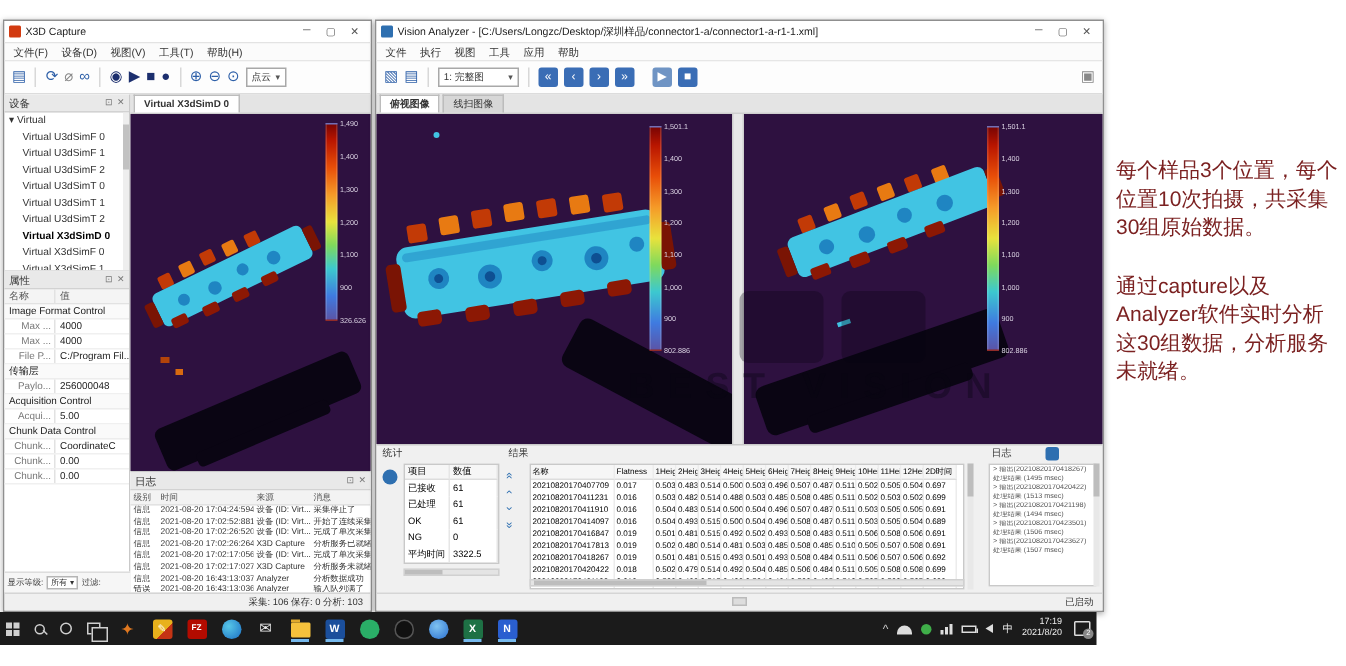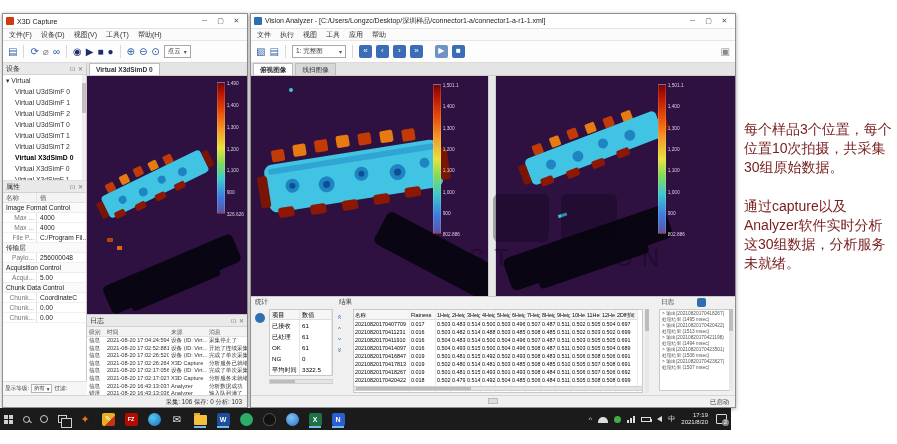--- a/index.html
+++ b/index.html
@@ -71,21 +71,21 @@
   #an-menu { top:15px; }
   #an-tools { top:27px; }
   #an-tabs { position:absolute; left:0; top:49px; right:0; }
   .navbtn { width:13px; height:13px; background:#3a6db5; color:#fff; border-radius:2px; font-size:8px; line-height:12px; text-align:center; }
   .navbtn.lt { background:#6f94c4; }
   #an-view { position:absolute; left:0; top:62px; right:0; height:220px; background:#2e1140; overflow:hidden; }
   .pane { position:absolute; top:0; bottom:0; overflow:hidden; }
   #pane1 { left:0; width:237px; }
   #split { position:absolute; left:237px; width:8px; top:0; bottom:0; background:#e8e8e8; border-left:1px solid #cfcfcf; border-right:1px solid #cfcfcf; }
   #pane2 { left:245px; width:237px; }
-  .wm { position:absolute; left:168px; top:168px; font-size:24px; letter-spacing:9px; font-weight:normal; color:rgba(8,4,18,0.38); white-space:nowrap;text-align:center; }
+  .wm { position:absolute; left:168px; top:168px; font-size:24px; letter-spacing:9px; font-weight:bold; color:rgba(8,4,18,0.38); white-space:nowrap;text-align:center; }
   .wmblock { position:absolute; background:rgba(8,4,18,0.30); border-radius:6px; }
   #an-bottom { position:absolute; left:0; top:282px; right:0; bottom:12px; background:#f0f0f0; border-top:1px solid #c9c9c9; }
   .ptitle { position:absolute; font-size:6.6px; color:#333; }
   .bicon { position:absolute; width:10px; height:10px; border-radius:50%; background:#2e6fb0; }
   .bicon2 { position:absolute; width:9px; height:9px; background:#2e6fb0; border-radius:2px; }
   .minitable { position:absolute; background:#fff; border:1px solid #c9c9c9; font-size:6.2px; }
   .mthead, .mtrow { display:flex; }
   .mthead span { background:#f6f6f6; border-bottom:1px solid #ddd; }
   .mthead span, .mtrow span { height:10px; line-height:10px; padding-left:2px; border-right:1px solid #e6e6e6; overflow:hidden; white-space:nowrap; }
   #statstable .c1 { width:30px; } #statstable .c2 { width:32px; flex:none; }
@@ -102,21 +102,21 @@
   .hsb { position:absolute; height:5px; background:#e4e4e4; border:1px solid #d0d0d0; }
   .hsb i { display:block; height:3px; width:40%; background:#bdbdbd; margin:0; }
   .vsb { position:absolute; width:4px; background:#e8e8e8; }
   .vsb i { display:block; width:4px; height:22px; background:#bdbdbd; }
   #anlog { position:absolute; left:408px; top:12px; width:72px; height:82px; background:#fff; border:1px solid #c9c9c9; overflow:hidden; padding:1px 2px; }
   #anlog div { font-size:4.8px; line-height:6px; color:#555; white-space:nowrap; overflow:hidden; }
   .anstatus { position:absolute; left:0; bottom:0; width:100%; height:12px; background:#f0f0f0; border-top:1px solid #d5d5d5; font-size:6.3px; color:#333; text-align:right; line-height:11px; padding-right:6px; }
   .grip { position:absolute; left:49%; bottom:3px; width:10px; height:6px; background:#ddd; border:1px solid #bbb; }
 
   
-  #note { position:absolute; left:744px; top:120px; width:150px; color:#7b2121; font-size:14px; line-height:1.36; }
+  #note { position:absolute; left:744px; top:104px; width:150px; color:#7b2121; font-size:14px; line-height:1.36; }
   #note p + p { margin-top:20px; }
 
   
   #taskbar { position:absolute; left:0; top:408px; width:731px; height:22px; background:#1b1b1b; display:flex; align-items:center; padding:0 4px; }
   .tb-sys { display:flex; align-items:center; gap:10px; margin-right:10px; }
   .startico { display:grid; grid-template-columns:4px 4px; grid-template-rows:4px 4px; gap:1px; }
   .startico b { background:#cfcfcf; }
   .mag { width:7px; height:7px; border:1.3px solid #cfcfcf; border-radius:50%; position:relative; }
   .mag:after { content:""; position:absolute; width:4px; height:1.3px; background:#cfcfcf; transform:rotate(45deg); right:-3px; bottom:-1px; }
   .ring { width:8px; height:8px; border:1.3px solid #cfcfcf; border-radius:50%; }

